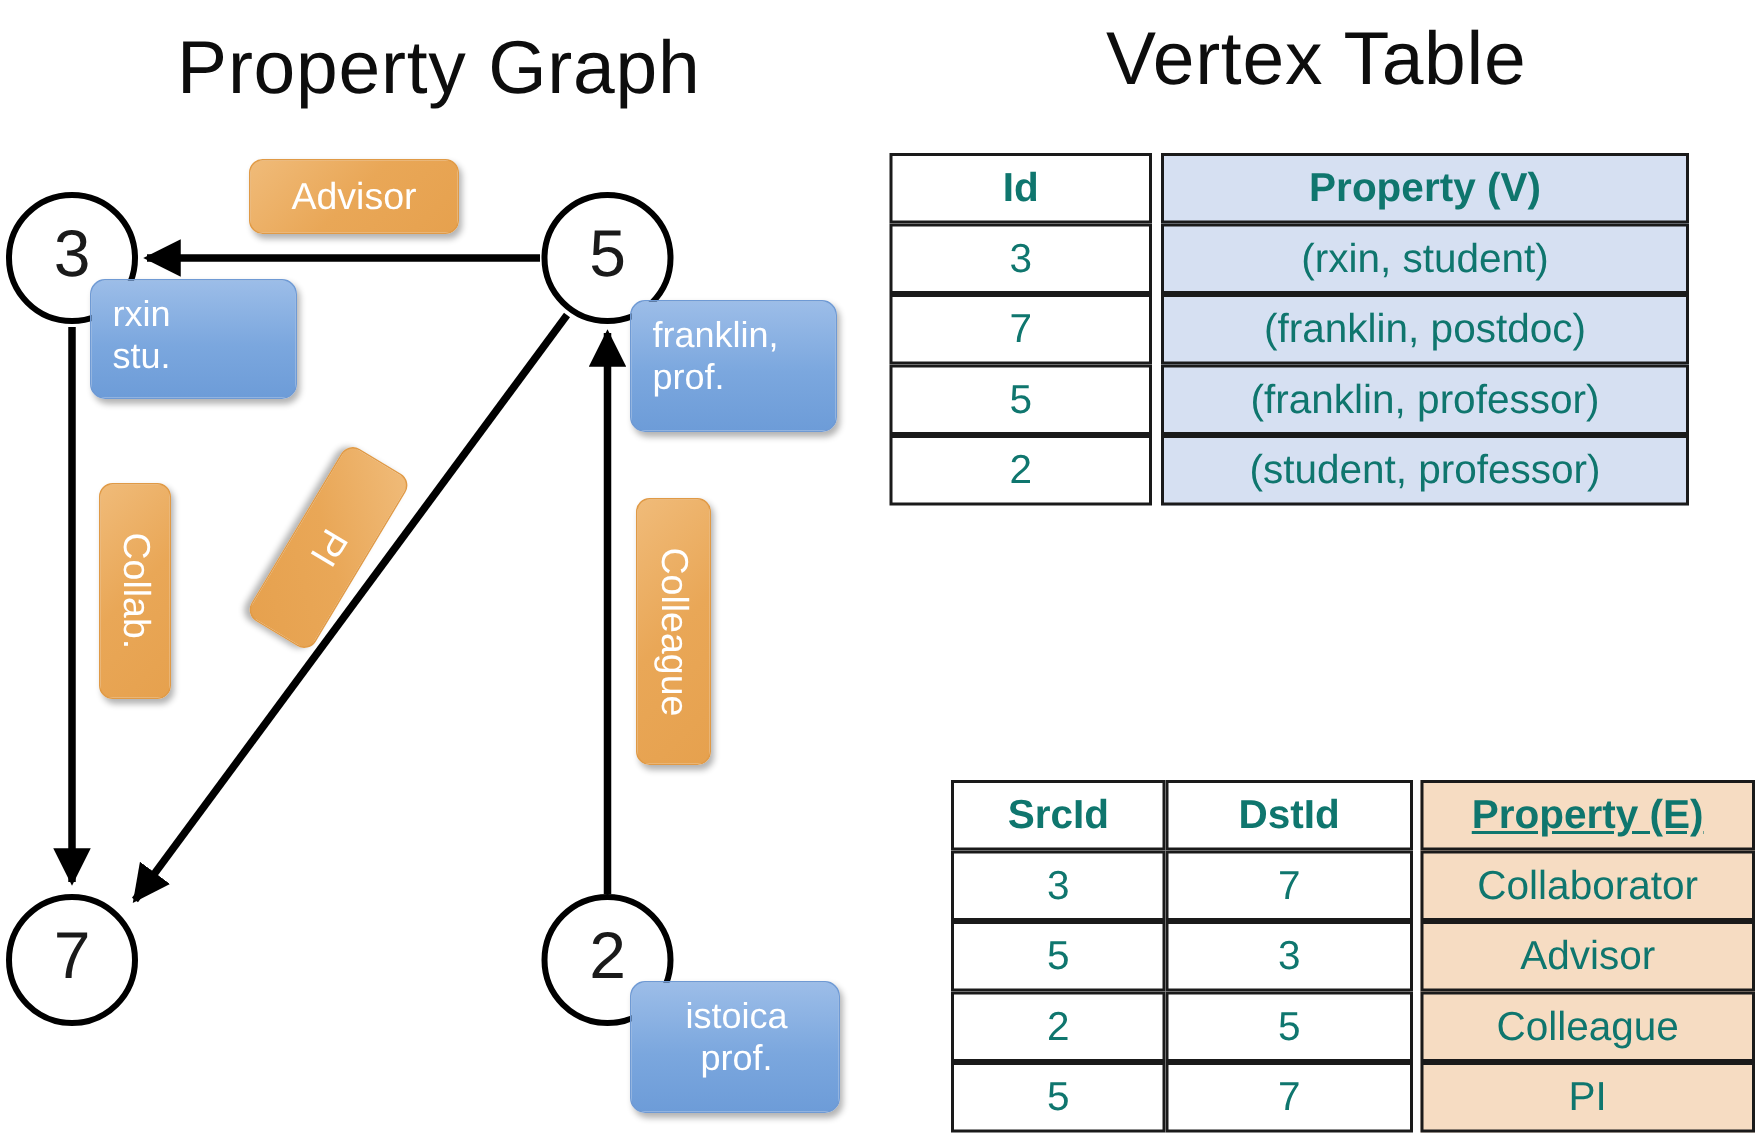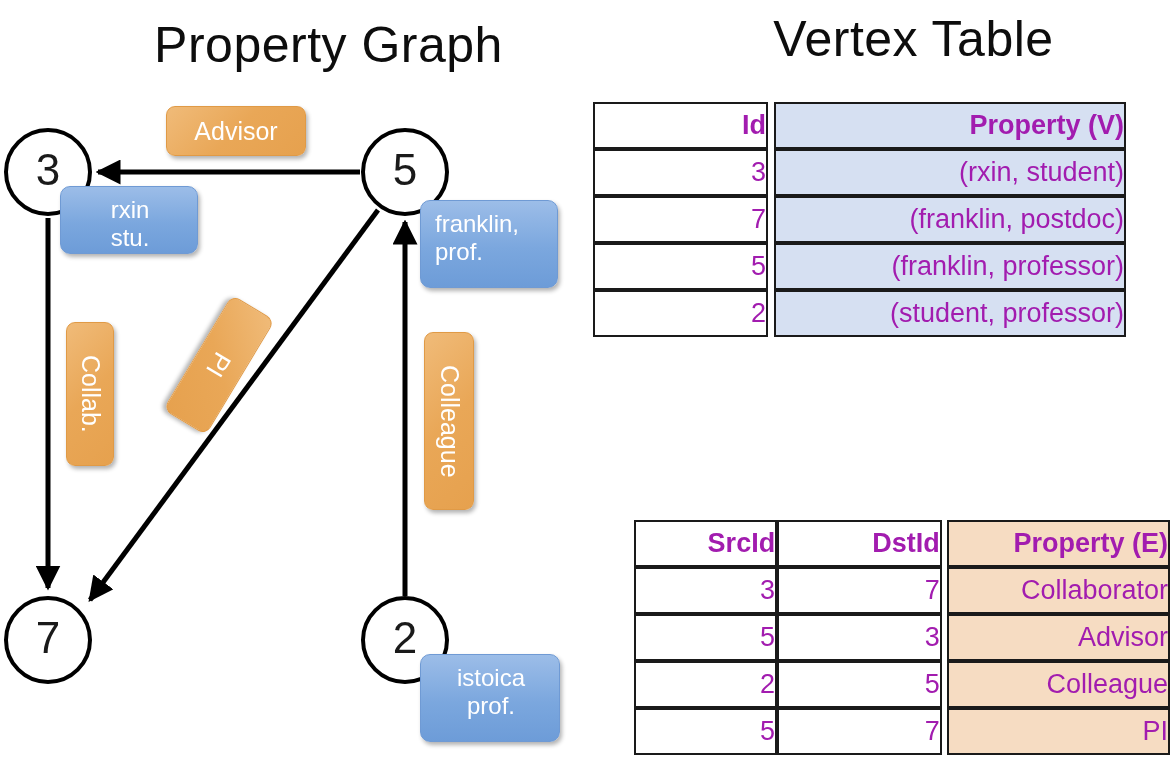--- a/index.html
+++ b/index.html
@@ -9,21 +9,20 @@
     overflow:hidden;position:relative;
   }
   .stage{position:absolute;left:0;top:0;width:1170px;height:760px;}
 
   
   .big-title{
     position:absolute;text-align:center;
     font-size:50px;font-weight:300;color:#0d0d0d;
     letter-spacing:0.5px;white-space:nowrap;
     font-family:"Liberation Sans", sans-serif;
-    margin-left:36px;
   }
   #pg-title{left:0;top:16px;width:585px;}
   #vt-title{left:585px;top:10px;width:585px;}
   #et-title{left:585px;top:398px;width:585px;}
 
   
   .graph-layer{position:absolute;left:0;top:0;width:585px;height:760px;}
   .graph-svg{position:absolute;left:0;top:0;}
 
   .node{
@@ -53,22 +52,22 @@
     color:#ffffff;font-size:25px;font-weight:300;
     display:flex;align-items:center;justify-content:center;
     box-sizing:border-box;z-index:4;white-space:nowrap;
   }
   .rot90{writing-mode:vertical-rl;text-orientation:mixed;}
 
   
   .tbl{position:absolute;border-collapse:separate;border-spacing:0;}
   .tbl td{
     border:2px solid #1a1a1a;
-    text-align:right;vertical-align:middle;
-    font-size:27px;color:#a21caf;font-weight:300;
+    text-align:center;vertical-align:middle;
+    font-size:27px;color:#0f766e;font-weight:300;
     padding:0;height:47px;box-sizing:border-box;
   }
   .tbl td.hdr{font-weight:bold;font-size:27px;}
   .cell-white{background:#ffffff;}
   .cell-blue{background:#d6e0f2;}
   .cell-tan{background:#f6dcc2;}
   .spacer-col{border:none !important;background:transparent !important;width:6px;padding:0;}
 
   #vertex-table{left:593px;top:102px;}
   #edge-table{left:590px;top:520px;padding-left:44px;}
@@ -105,21 +104,21 @@
     <div class="node" style="left:361px;top:128px;">
       <span>5</span>
     </div>
     <div class="node" style="left:4px;top:596px;">
       <span>7</span>
     </div>
     <div class="node" style="left:361px;top:596px;">
       <span>2</span>
     </div>
 
-    <div class="prop-box" style="left:60px;top:186px;width:138px;height:68px;text-align:center;">
+    <div class="prop-box" style="left:60px;top:186px;width:138px;height:80px;">
       <div>rxin</div>
       <div>stu.</div>
     </div>
 
     <div class="prop-box" style="left:420px;top:200px;width:138px;height:88px;">
       <div>franklin,</div>
       <div>prof.</div>
     </div>
 
 
@@ -167,21 +166,21 @@
       </tr>
     </tbody>
   </table>
 
   <table class="tbl" id="edge-table">
     <tbody>
       <tr>
         <td class="hdr cell-white" style="width:155px;">SrcId</td>
         <td class="hdr cell-white" style="width:180px;">DstId</td>
         <td class="spacer-col"></td>
-        <td class="hdr cell-tan" style="width:235px;">Property (E)</td>
+        <td class="hdr cell-tan" style="width:235px;text-decoration:underline;">Property (E)</td>
       </tr>
       <tr>
         <td class="cell-white">3</td>
         <td class="cell-white">7</td>
         <td class="spacer-col"></td>
         <td class="cell-tan">Collaborator</td>
       </tr>
       <tr>
         <td class="cell-white">5</td>
         <td class="cell-white">3</td>

